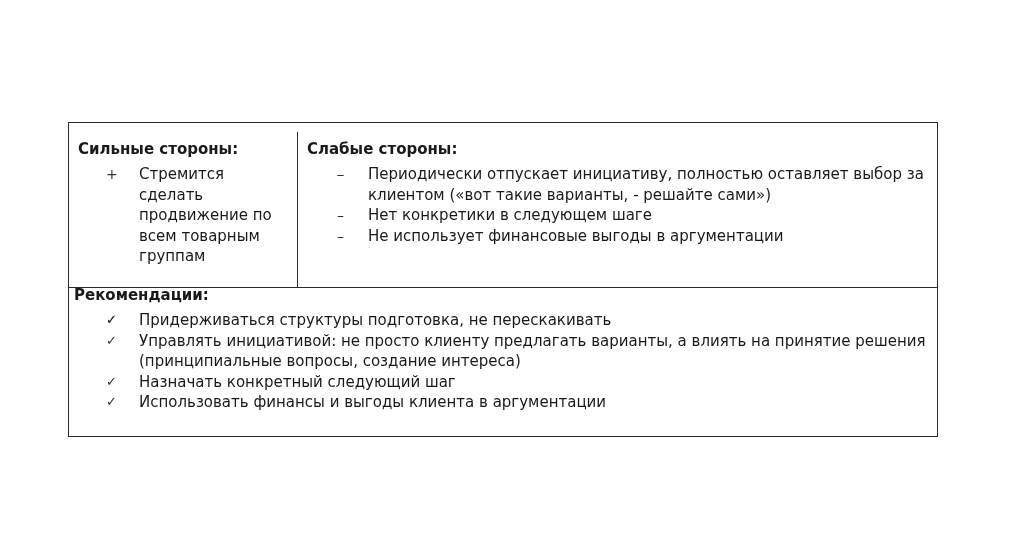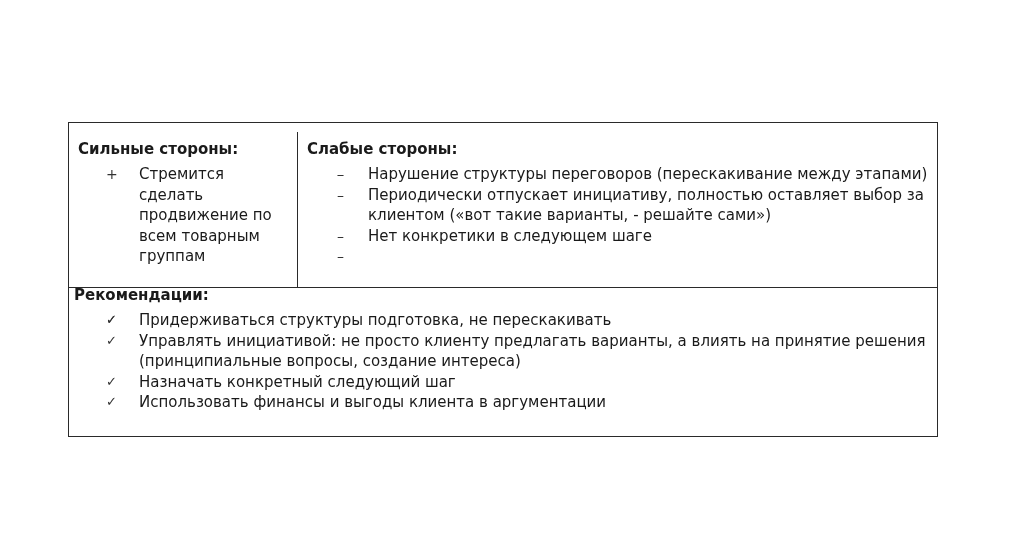--- a/index.html
+++ b/index.html
@@ -108,32 +108,32 @@
       </ul>
     </div>
     <div class="cell-weak">
       <div class="heading">Слабые стороны:</div>
       <ul class="list">
         <li>
           <span class="bullet">–</span>
         </li>
         <li>
           <span class="bullet">–</span>
-          <span>Нарушение структуры переговоров (перескакивание между этапами)</span>
         </li>
         <li>
           <span class="bullet">–</span>
           <span>Периодически отпускает инициативу, полностью оставляет выбор за клиентом («вот такие варианты, - решайте сами»)</span>
         </li>
         <li>
           <span class="bullet">–</span>
           <span>Нет конкретики в следующем шаге</span>
         </li>
         <li>
           <span class="bullet">–</span>
+          <span>Не использует финансовые выгоды в аргументации</span>
         </li>
       </ul>
     </div>
   </div>
   <div class="row-bottom">
     <div class="heading">Рекомендации:</div>
     <ul class="list">
       <li>
         <span class="bullet">✓</span>
       </li>

